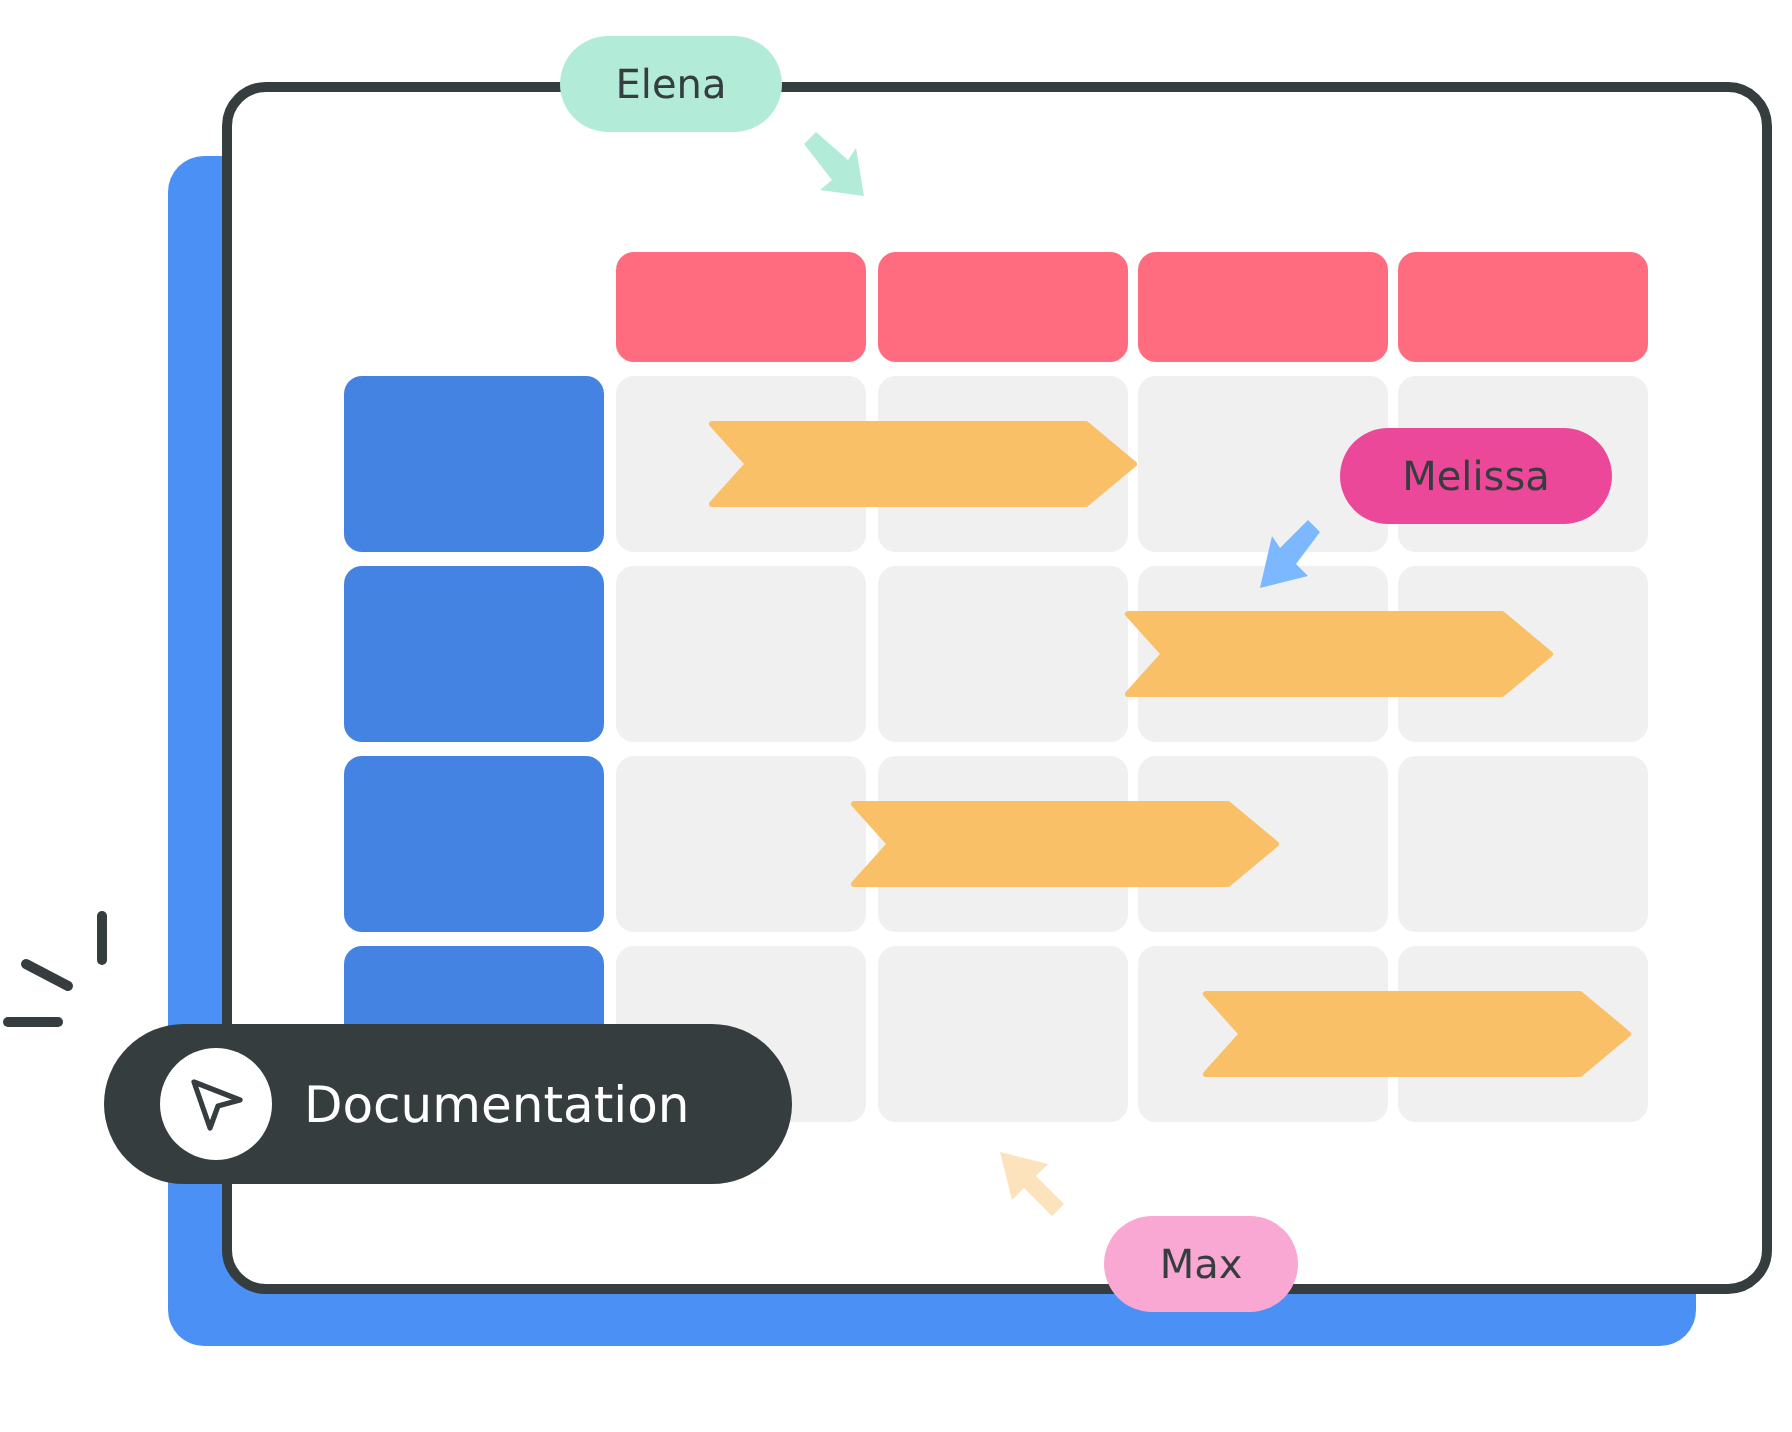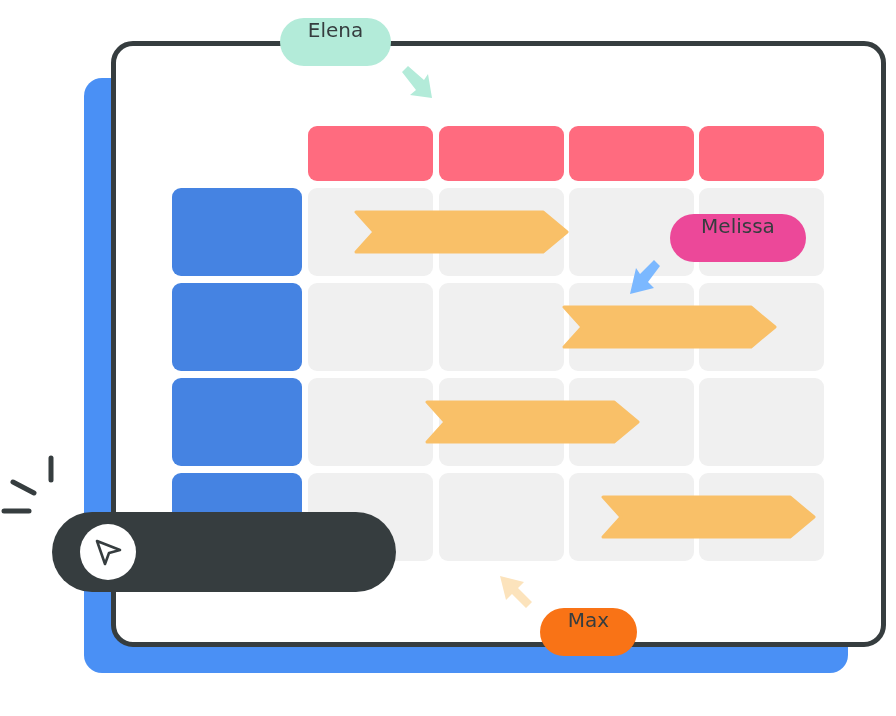--- a/index.html
+++ b/index.html
@@ -5,21 +5,21 @@
   html, body { margin: 0; padding: 0; background: #ffffff; }
   body { width: 896px; height: 716px; position: relative; overflow: hidden;
          font-family: "DejaVu Sans", sans-serif; }
   .abs { position: absolute; }
   .back-card { left: 84px; top: 78px; width: 764px; height: 595px; background: #4A90F5; border-radius: 18px; }
   .frame { left: 111px; top: 41px; width: 765px; height: 596px; background: #ffffff;
            border: 5px solid #363D3F; border-radius: 22px; }
   .hcell { height: 55px; width: 125px; border-radius: 9px; background: #FF6B7F; }
   .rowhead { width: 130px; height: 88px; border-radius: 9px; background: #4583E2; }
   .cell { width: 125px; height: 88px; border-radius: 9px; background: #F0F0F0; }
-  .pill { height: 48px; border-radius: 24px; display: flex; justify-content: center;
+  .pill { height: 48px; border-radius: 24px; display: flex; align-items: center; justify-content: center;
           font-size: 20px; color: #363D3F; }
   .doc-pill { left: 52px; top: 512px; width: 344px; height: 80px; border-radius: 40px; background: #363D3F;
               display: flex; align-items: center; }
   .doc-icon { width: 56px; height: 56px; border-radius: 50%; background: #ffffff; margin-left: 28px;
               display: flex; align-items: center; justify-content: center; }
   .doc-label { color: #ffffff; font-size: 25px; margin-left: 16px; }
 </style>
 </head>
 <body>
 
@@ -78,32 +78,33 @@
   <polygon points="4,6 10,0 26,14 30,8 34,32 12,29 18,24" fill="#B3EBD9"></polygon>
 </svg>
 
 <div class="abs pill" style="left:670px;top:214px;width:136px;background:#ec4899;">
   <span>Melissa</span>
 </div>
 <svg class="abs" style="left:628px;top:260px;" width="36" height="36" viewBox="0 0 36 36">
   <polygon points="32,6 26,0 12,14 8,8 2,34 26,28 20,22" fill="#7BB8FF"></polygon>
 </svg>
 
-<div class="abs pill" style="left:540px;top:608px;width:97px;background:#f97316;">
+<div class="abs pill" style="left:552px;top:608px;width:97px;background:#f9a8d4;">
   <span>Max</span>
 </div>
 <svg class="abs" style="left:498px;top:574px;" width="36" height="36" viewBox="0 0 36 36">
   <polygon points="2,2 26,8 20,14 34,28 28,34 14,20 8,26" fill="#FCE3BC"></polygon>
 </svg>
 
 <svg class="abs" style="left:0px;top:450px;" width="60" height="70" viewBox="0 0 60 70">
   <line x1="51" y1="8" x2="51" y2="30" stroke="#363D3F" stroke-width="5" stroke-linecap="round"></line>
   <line x1="13" y1="32" x2="34" y2="43" stroke="#363D3F" stroke-width="5" stroke-linecap="round"></line>
   <line x1="4" y1="61" x2="29" y2="61" stroke="#363D3F" stroke-width="5" stroke-linecap="round"></line>
 </svg>
 
 <div class="abs doc-pill">
   <div class="doc-icon">
     <svg width="30" height="30" viewBox="0 0 30 30">
       <path d="M4 4 L27 13 L16 16 L12 27 Z" fill="none" stroke="#363D3F" stroke-width="2.6" stroke-linejoin="round"></path>
     </svg>
   </div>
+  <span class="doc-label">Documentation</span>
 </div>
 
 </body></html>

